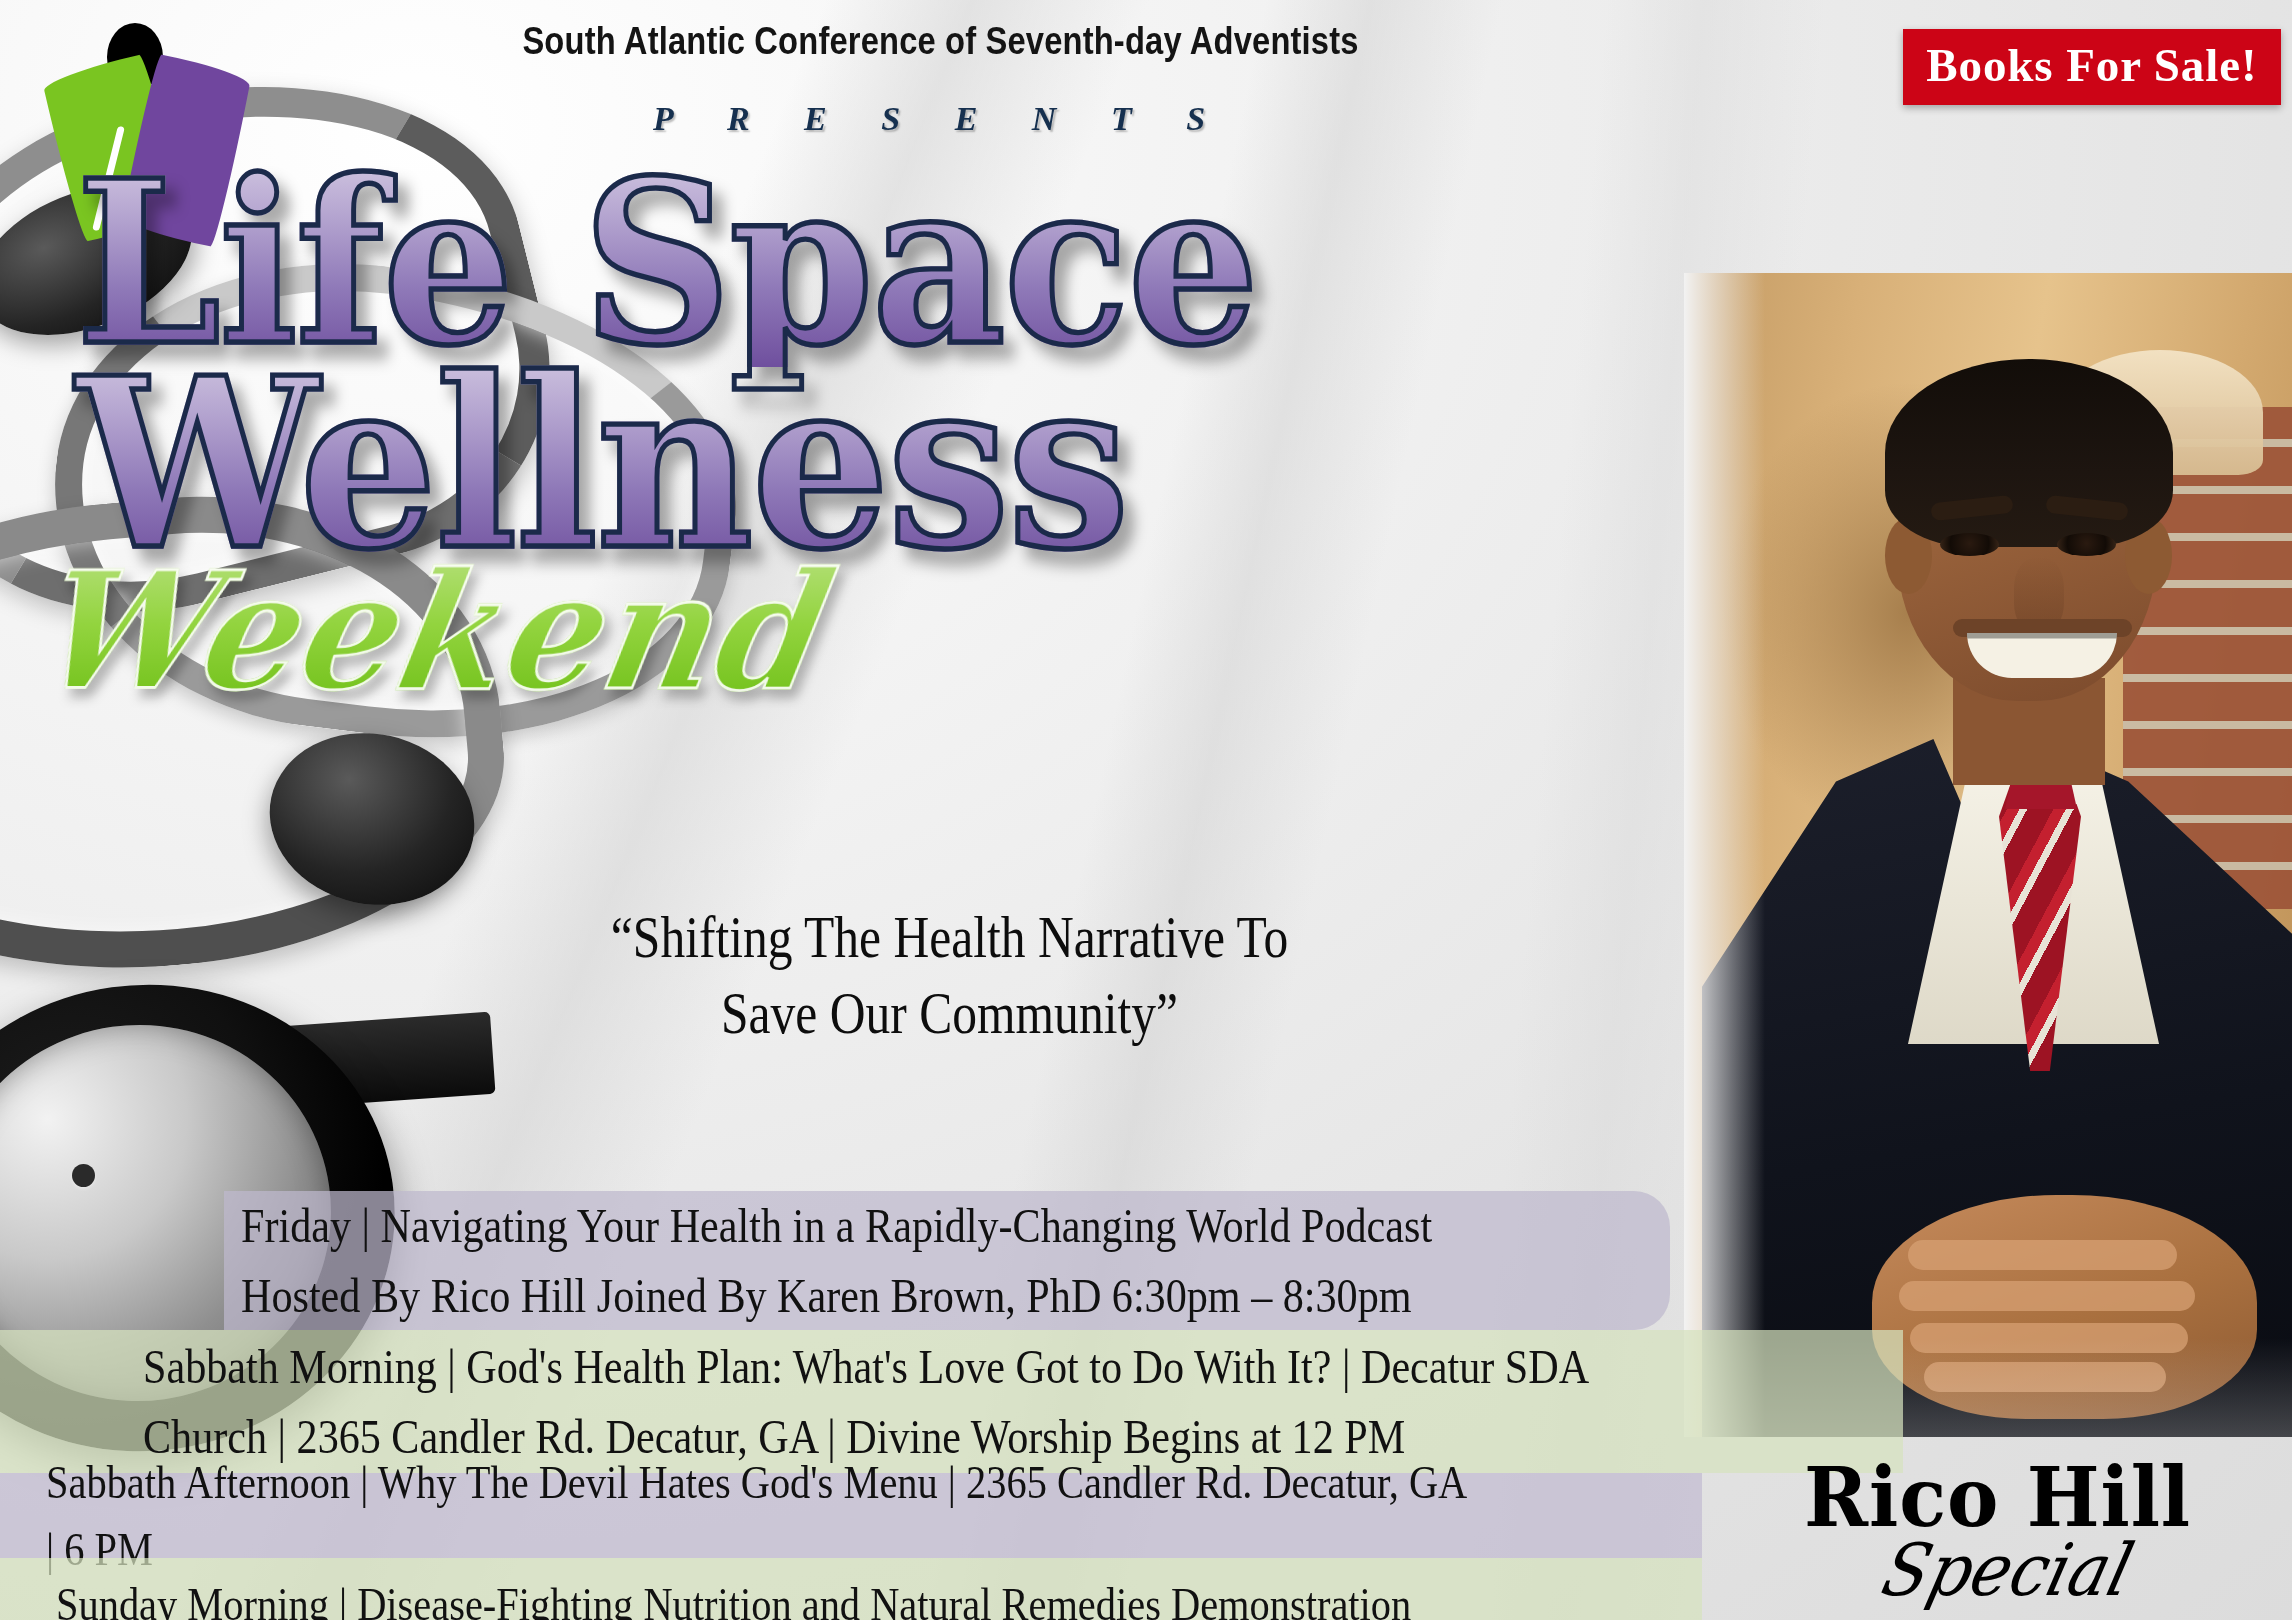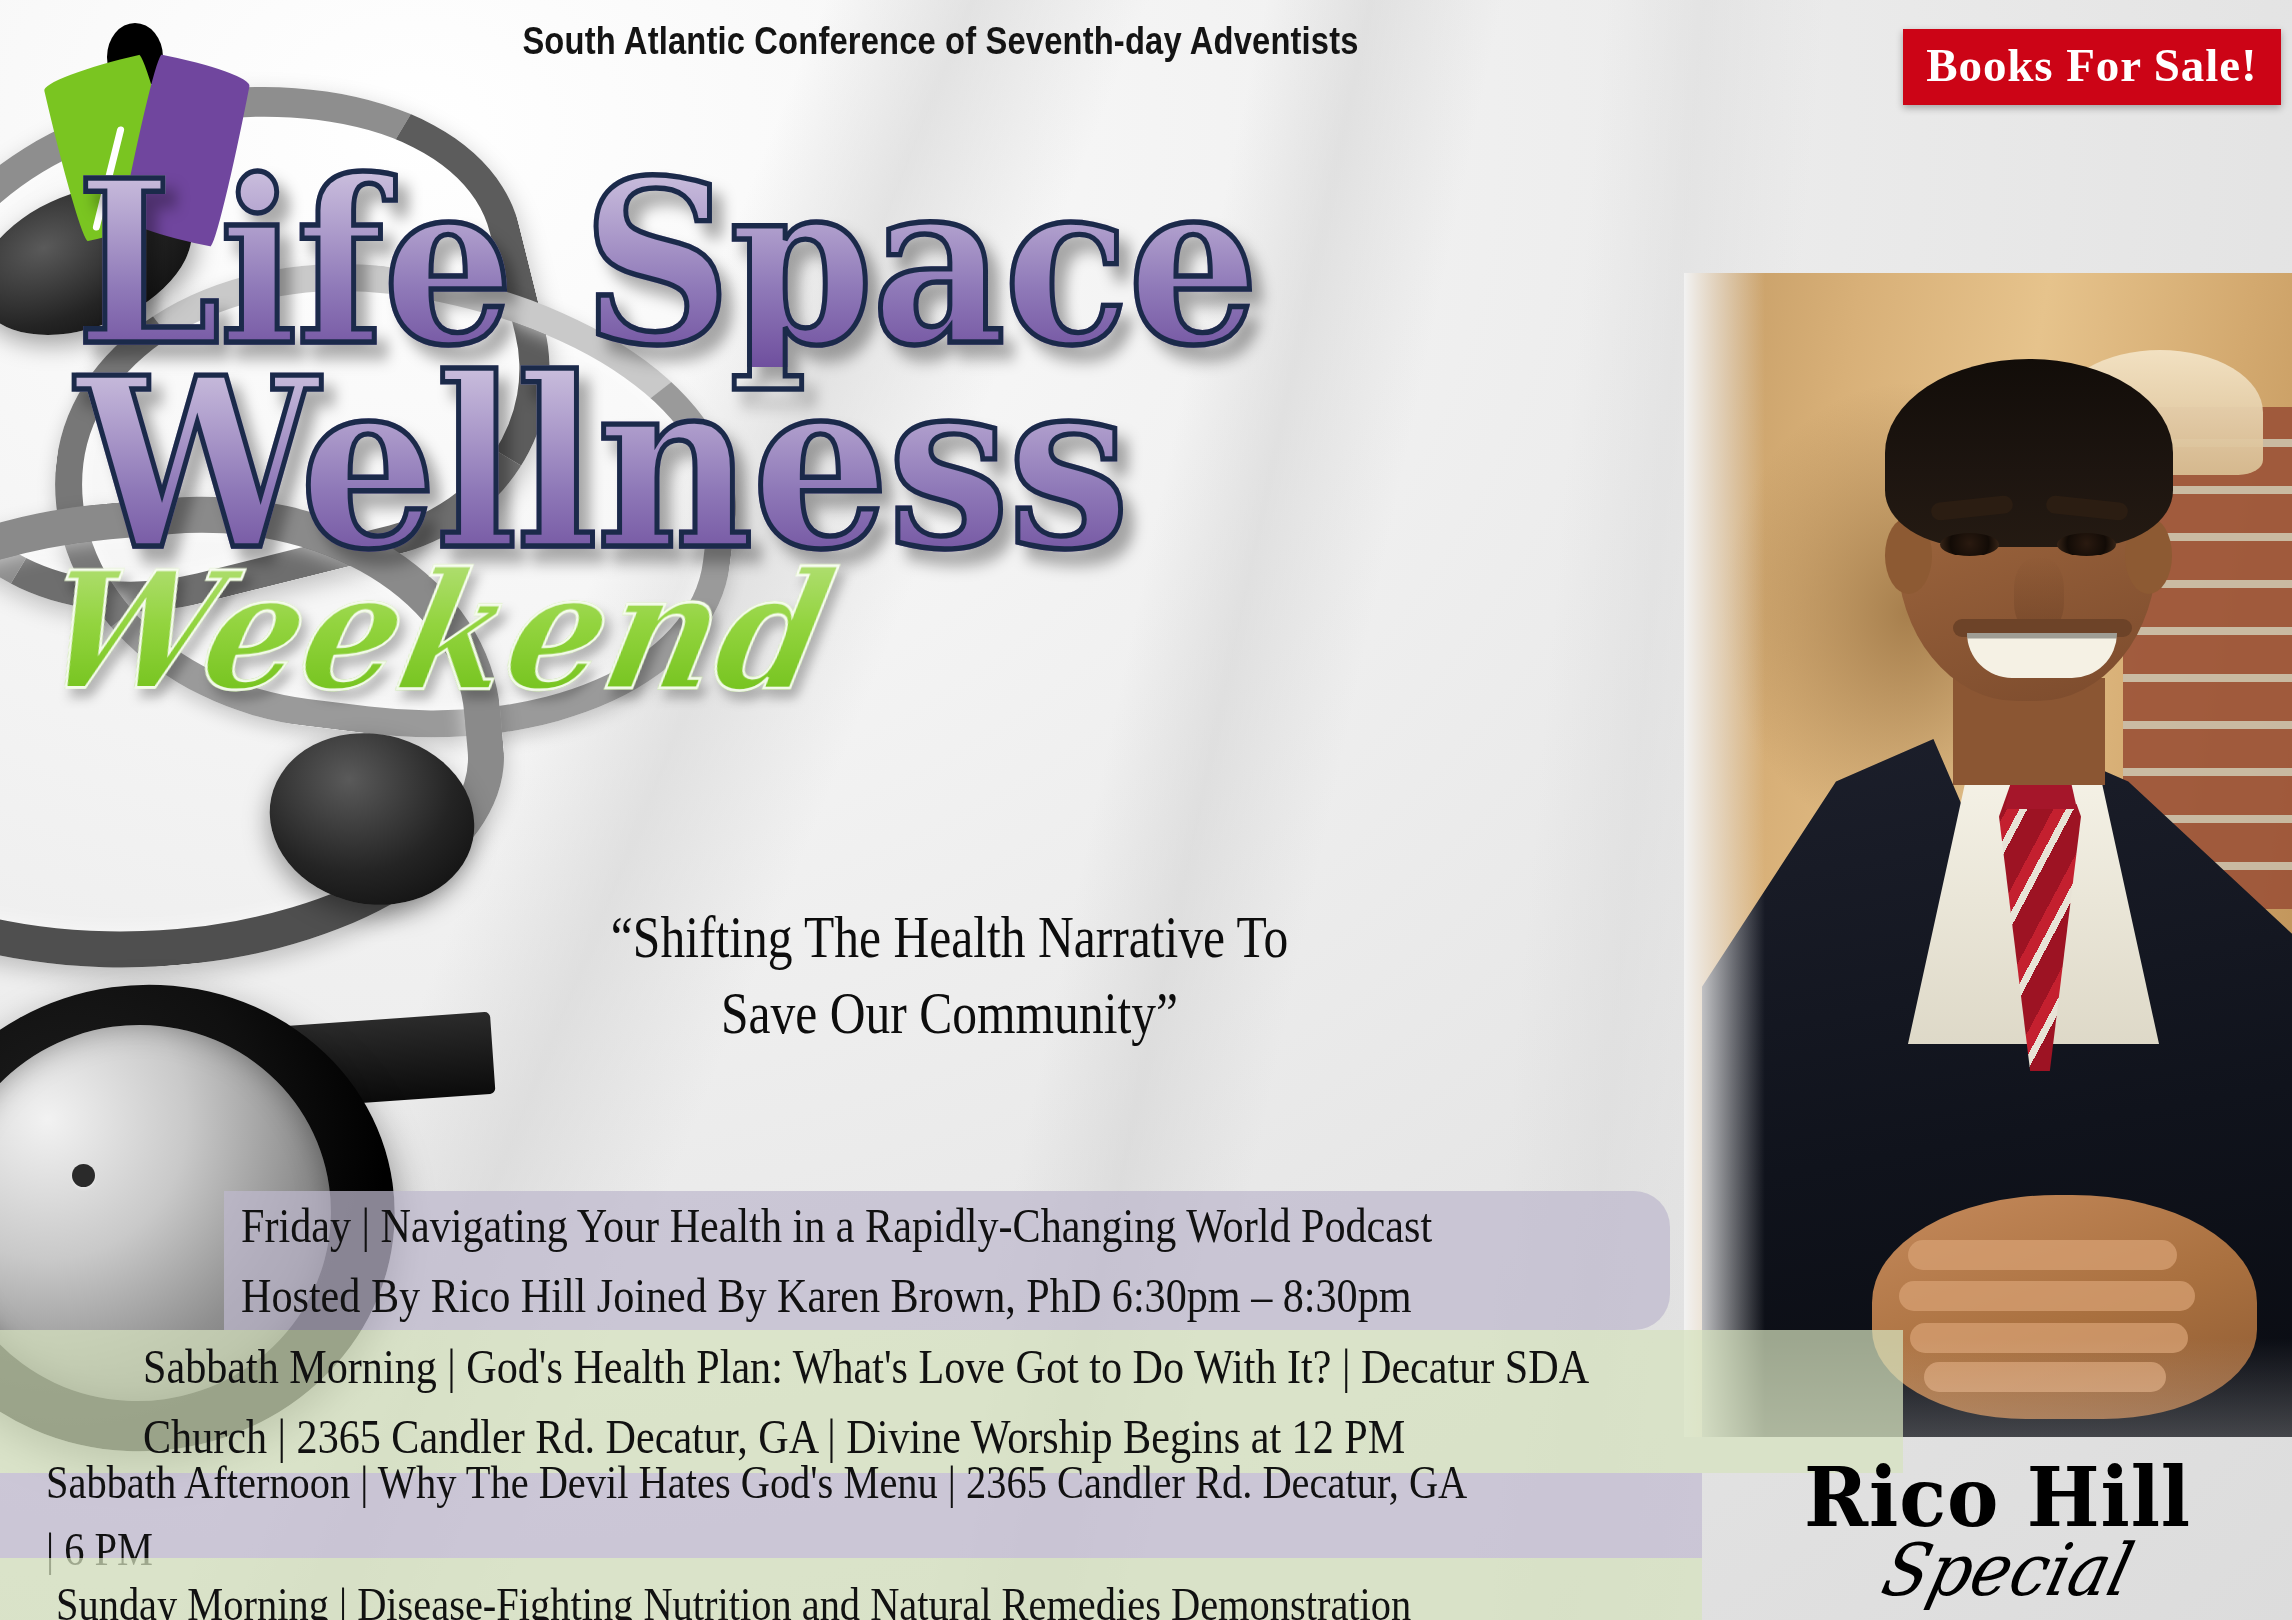--- a/index.html
+++ b/index.html
@@ -234,20 +234,21 @@
   </div>
 
   <div class="logo">
     <div class="logo-head"></div>
     <div class="logo-leaf-green"></div>
     <div class="logo-leaf-vein"></div>
     <div class="logo-leaf-purple"></div>
   </div>
 
   <div class="conf-line">South Atlantic Conference of Seventh-day Adventists</div>
+  <div class="presents">P R E S E N T S</div>
   <div class="books-badge">Books For Sale!</div>
 
   <div class="title-wrap">
     <div class="title-line l1">Life Space</div>
     <div class="title-line l2">Wellness</div>
     <div class="weekend">Weekend</div>
   </div>
 
   <div class="tagline">
     <div>“Shifting The Health Narrative To</div>

